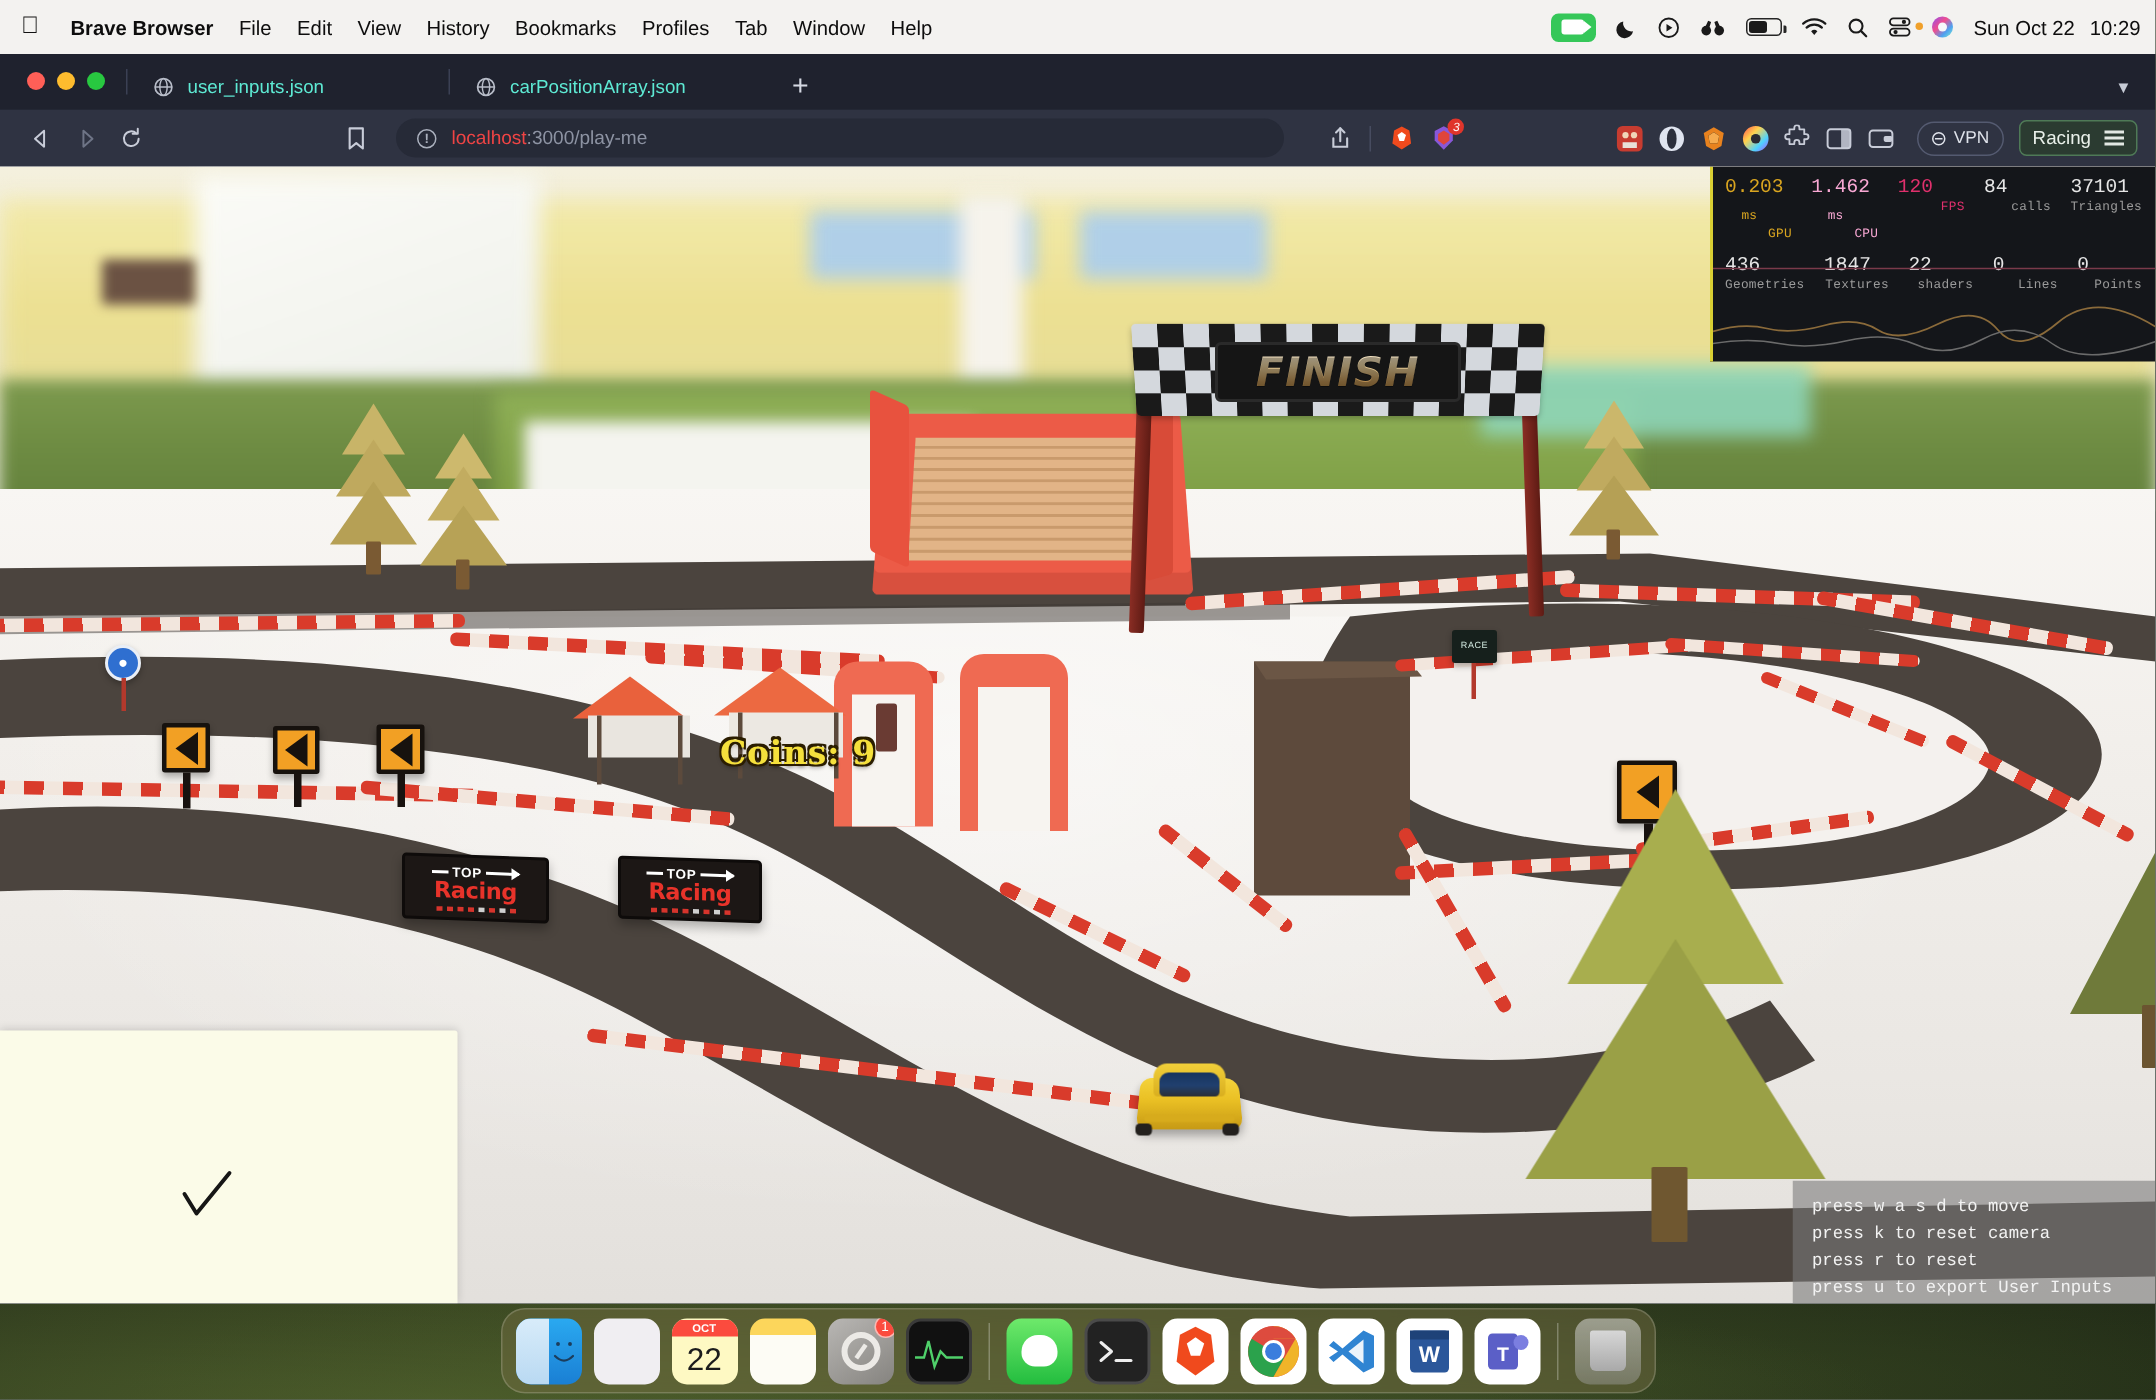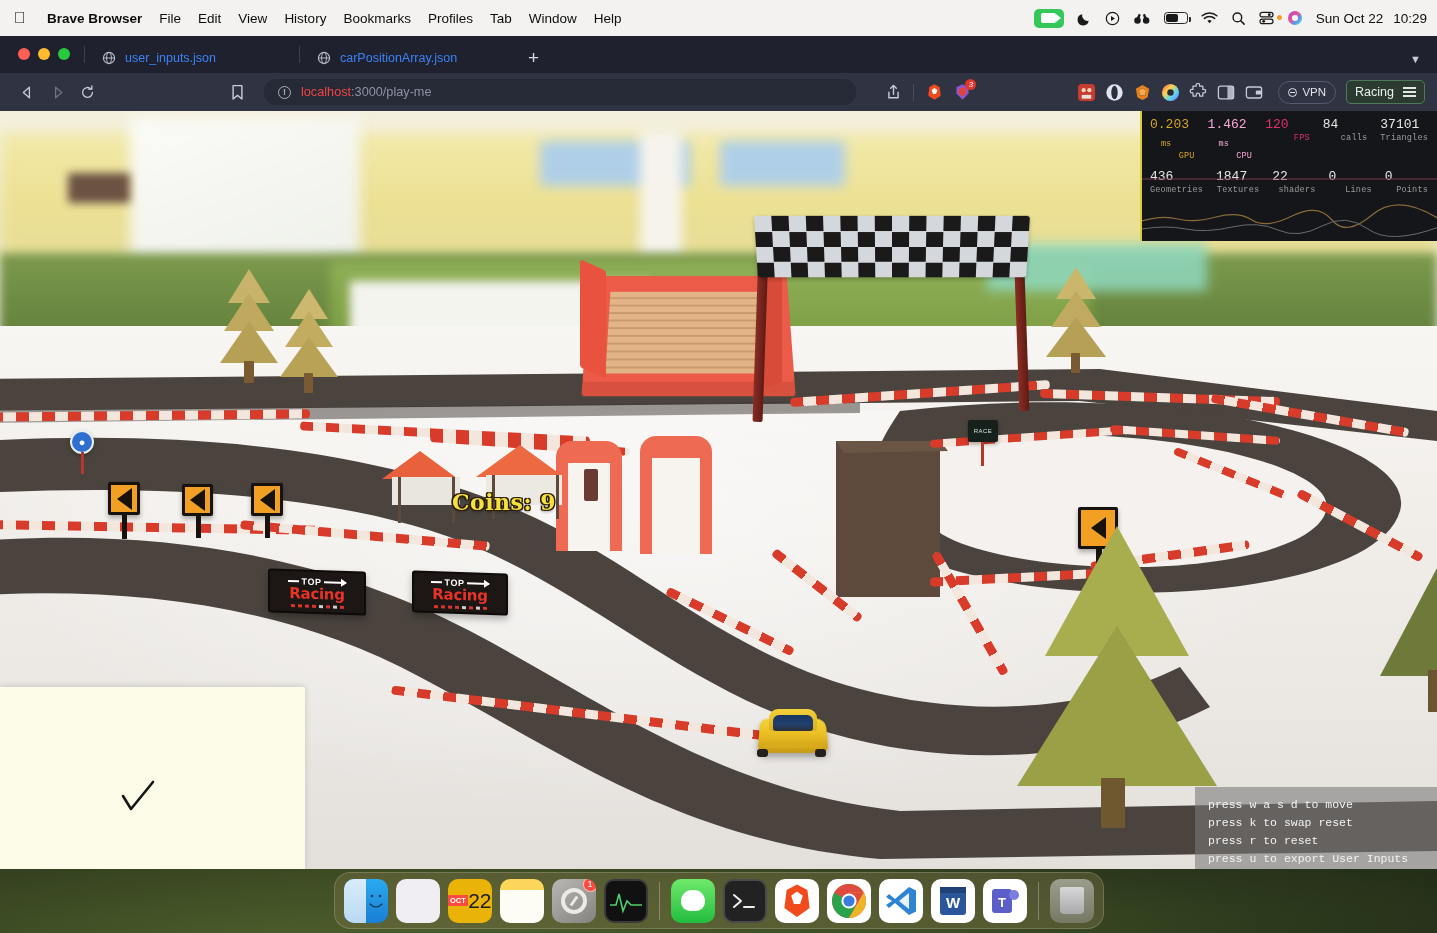--- a/index.html
+++ b/index.html
@@ -64,21 +64,21 @@
   }
   #tabstrip{
     height:37px; background:#1f222e; display:flex; align-items:flex-end; padding-left:14px; position:relative;
   }
   .traffic{position:absolute; left:18px; top:12px; display:flex; gap:8px;}
   .traffic span{width:12px; height:12px; border-radius:50%; display:block;}
   .tl-red{background:#ff5f57;} .tl-yel{background:#febc2e;} .tl-grn{background:#28c840;}
   .tabs{display:flex; align-items:flex-end; margin-left:68px; height:37px;}
   .tab{
     height:31px; min-width:210px; display:flex; align-items:center; gap:9px;
-    padding:0 10px 0 14px; font-size:12.5px; color:#3b82f6;
+    padding:0 10px 0 14px; font-size:12.5px; color:#5eead4;
     border-radius:8px 8px 0 0; position:relative;
   }
   .tab.active{background:#2f3342; color:#ffffff;}
   .tab .favicon{width:15px; height:15px; flex:0 0 15px; display:flex; align-items:center; justify-content:center;}
   .tab .tlabel{flex:1; white-space:nowrap; overflow:hidden; text-overflow:ellipsis;}
   .tab .tclose{font-size:14px; color:#b9bec9; line-height:1; padding:0 2px;}
   .tabsep{width:1px; height:17px; background:#3b4054; align-self:center; margin:0 2px;}
   .newtab{font-size:19px; color:#d4d8e2; margin:0 0 6px 16px; line-height:1;}
   .tabs-chevron{position:absolute; right:16px; bottom:8px; color:#c6cbd6; font-size:11px;}
 
@@ -236,21 +236,21 @@
     text-shadow:0 1px 0 rgba(0,0,0,.35);
   }
 
   
   .coins{
     position:absolute; left:452px; top:378px; font-size:22px; font-weight:bold;
     font-family:"DejaVu Serif", serif;
     color:#f5e03c; text-shadow:
       -1.4px -1.4px 0 #2b1d00, 1.4px -1.4px 0 #2b1d00,
       -1.4px 1.4px 0 #2b1d00, 1.4px 1.4px 0 #2b1d00, 0 2px 3px rgba(0,0,0,.5);
-    letter-spacing:.5px; z-index:12;
+    letter-spacing:.5px; z-index:12;padding-left:28px;
   }
 
   
   .billboard{
     position:absolute; background:#1c1715; border:2px solid #0e0b0a; border-radius:3px;
     display:flex; flex-direction:column; align-items:center; justify-content:center;
     box-shadow:0 4px 7px rgba(0,0,0,.28);
   }
   .bb1{left:268px; top:459px; width:98px; height:44px; transform:skewY(2deg);}
   .bb2{left:412px; top:461px; width:96px; height:42px; transform:skewY(2deg);}
@@ -371,21 +371,21 @@
   .dkbadge{
     position:absolute; top:-2px; right:-2px; background:#fb4b3e; color:#fff; font-size:9px;
     border-radius:50%; width:15px; height:15px; display:flex; align-items:center; justify-content:center;
     border:1.2px solid rgba(255,255,255,.6); z-index:3;
   }
   .finder{background:linear-gradient(180deg,#2aa9f0,#1a7fd4);}
   .finder .half{position:absolute; left:0; top:0; bottom:0; width:50%; background:linear-gradient(180deg,#d8ecfa,#b9d9f2);}
   .finder .face{position:absolute; right:3px; top:9px; width:18px; height:26px;}
   .launchpad{background:#f0eef2; display:grid; grid-template-columns:repeat(3,1fr); gap:3px; padding:7px;}
   .launchpad i{border-radius:2.5px; display:block;}
-  .calendar{background:#eab308; }
+  .calendar{background:#fef9c3; flex-direction:column;}
   .calendar .cm{background:#fb4b3e; color:#fff; font-size:7.5px; width:100%; text-align:center; line-height:11px; font-weight:bold;}
   .calendar .cd{color:#1c1c1c; font-size:21px; font-weight:300; line-height:31px;}
   .notes{background:linear-gradient(180deg,#fcd65b 0 11px,#fdfcf5 11px 100%);}
   .settings{background:linear-gradient(145deg,#b9b7b4,#85837f);}
   .settings .gear{width:26px;height:26px;border-radius:50%;border:4px solid #eceae6; position:relative;}
   .settings .gear:after{content:"";position:absolute;left:50%;top:50%;width:3px;height:11px;background:#eceae6;transform:translate(-50%,-50%) rotate(35deg);}
   .activity{background:#111; border:2px solid #3a3a3a;}
   .messages{background:linear-gradient(180deg,#6ee96b,#23bd3f);}
   .messages .bub{width:24px;height:21px;background:#fff;border-radius:11px 11px 9px 9px;}
   .terminal{background:#222; border:2px solid #4a4a4a;}
@@ -709,20 +709,23 @@
     <div style="position:absolute;left:486px;top:364px;width:76px;height:30px;background:#ece8e2;"></div>
     <div style="position:absolute;left:398px;top:366px;width:3px;height:46px;background:#5c4a3c;"></div>
     <div style="position:absolute;left:452px;top:366px;width:3px;height:46px;background:#5c4a3c;"></div>
     <div style="position:absolute;left:492px;top:364px;width:3px;height:44px;background:#5c4a3c;"></div>
     <div style="position:absolute;left:556px;top:364px;width:3px;height:44px;background:#5c4a3c;"></div>
 
     <div class="gantry">
       <div class="post l"></div>
       <div class="post r"></div>
       <div class="flagband"></div>
+      <div class="finish-plate">
+        <span class="finish-text">FINISH</span>
+      </div>
     </div>
 
     <div class="blue-sign">●</div>
     <div class="blue-post"></div>
 
     <div class="chev" style="left:108px; top:371px; width:32px; height:33px;"></div>
     <div class="chevpost" style="left:122px; top:404px; height:24px;"></div>
     <div class="chev" style="left:182px; top:373px; width:31px; height:32px;"></div>
     <div class="chevpost" style="left:196px; top:405px; height:22px;"></div>
     <div class="chev" style="left:251px; top:372px; width:32px; height:33px;"></div>
@@ -858,21 +861,21 @@
       </div>
       <svg class="stat-graphs" viewBox="0 0 297 68" preserveAspectRatio="none">
         <path d="M0 6 L297 6" stroke="#7a3a4a" stroke-width="1" fill="none"></path>
         <path d="M0 48 Q20 42 36 46 T74 44 T110 47 T150 43 T190 47 T230 42 T297 46" stroke="#8a6a3a" stroke-width="1.2" fill="none"></path>
         <path d="M0 56 Q24 52 44 56 T90 54 T136 57 T180 53 T226 56 T297 54" stroke="#6b6b6b" stroke-width="1" fill="none"></path>
       </svg>
     </div>
 
     <div id="hints">
       <div>press w a s d to move</div>
-      <div>press k to swap reset</div>
+      <div>press k to reset camera</div>
       <div>press r to reset</div>
       <div>press u to export User Inputs</div>
     </div>
 
     <div id="notepanel">
       <svg width="40" height="34" viewBox="0 0 40 34">
         <path d="M3 17 L11 30 L33 3" stroke="#161616" stroke-width="2.6" fill="none" stroke-linecap="round" stroke-linejoin="round"></path>
       </svg>
     </div>
 

